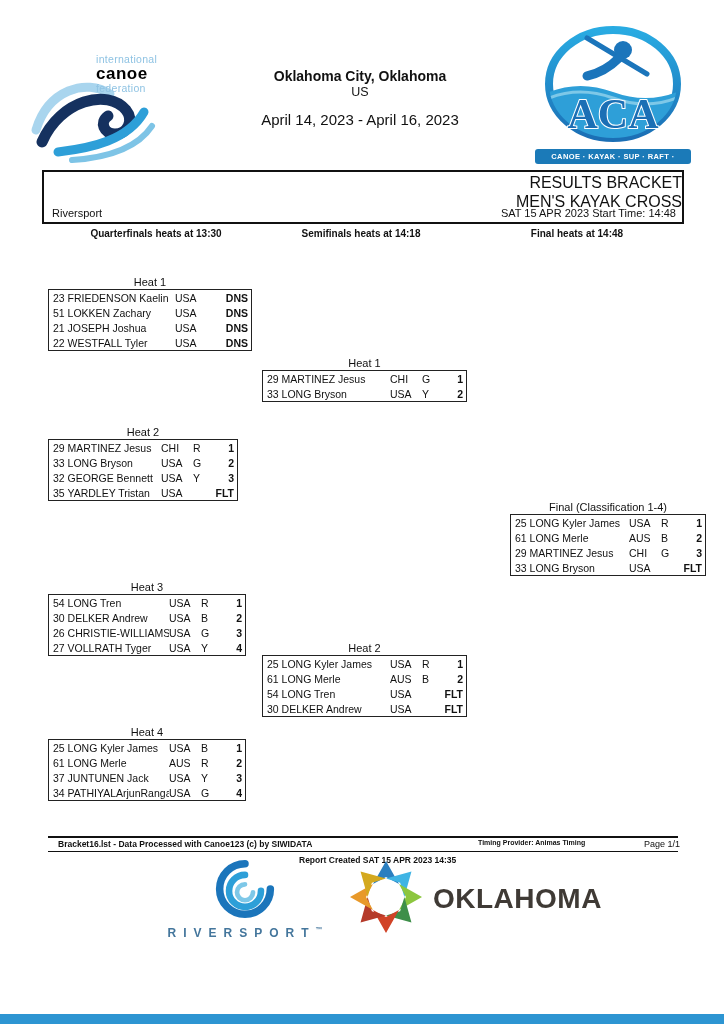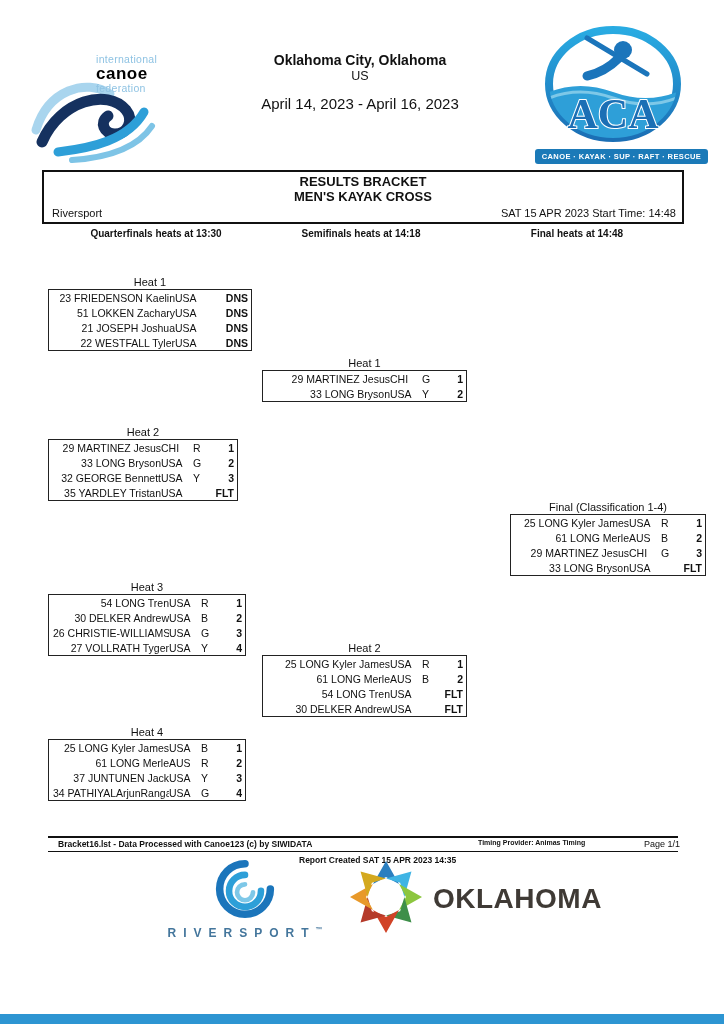--- a/index.html
+++ b/index.html
@@ -6,43 +6,43 @@
   .page{position:relative;width:724px;height:1024px;background:#fff;overflow:hidden;
         font-family:"Liberation Sans",sans-serif;color:#111;}
 
   
   .icf{position:absolute;left:28px;top:52px;width:170px;height:115px;}
   .icf-text{position:absolute;left:68px;top:2px;line-height:1.05;}
   .icf-l1,.icf-l3{font-size:10.5px;color:#8fc3e3;letter-spacing:.3px;}
   .icf-l2{font-size:17px;font-weight:bold;color:#000000;letter-spacing:.5px;}
   .title-block{position:absolute;left:170px;top:28px;width:380px;text-align:center;}
   .evt-title{font-size:17.5px;font-weight:bold;}
-  .evt-loc{margin-top:24px;font-size:14px;font-weight:bold;}
+  .evt-loc{margin-top:40px;font-size:14px;font-weight:bold;}
   .evt-country{font-size:12.5px;margin-top:1px;}
   .evt-dates{font-size:15px;margin-top:12px;}
   .aca{position:absolute;left:535px;top:26px;width:156px;height:138px;}
-  .aca-bar{position:absolute;left:0;bottom:0;width:173px;height:15px;background:#1b7ab8;
+  .aca-bar{position:absolute;left:0;bottom:0;width:156px;height:15px;background:#1b7ab8;
            border-radius:3px;color:#fff;font-size:7.5px;font-weight:bold;text-align:center;
            line-height:15px;letter-spacing:.4px;}
 
   
   .rbox{position:absolute;left:42px;top:170px;width:638px;height:50px;border:2px solid #111;}
-  .rbox-center{position:absolute;left:0;top:2px;width:100%;text-align:center;font-weight:bold;font-size:13px;line-height:1.17;}
+  .rbox-center{position:absolute;left:0;top:2px;width:100%;text-align:right;font-weight:normal;font-size:16px;line-height:1.17;}
   .rbox-venue{position:absolute;left:8px;bottom:3px;font-size:11px;}
   .rbox-start{position:absolute;right:6px;bottom:3px;font-size:11px;}
 
   .sched{position:absolute;top:228px;font-size:10px;font-weight:bold;transform:translateX(-50%);white-space:nowrap;}
   .sched.q{left:156px;} .sched.s{left:361px;} .sched.f{left:577px;}
 
   
   .bracket{position:absolute;}
   .btitle{text-align:center;font-size:11px;height:13px;line-height:13px;}
   .bbox{border:1.6px solid #222;background:#fff;}
   .brow{display:flex;align-items:center;height:15px;font-size:10.5px;white-space:nowrap;}
-  .brow .entry{flex:1;padding-left:4px;overflow:hidden;text-align:right;}
+  .brow .entry{flex:1;padding-left:4px;overflow:hidden;}
   .brow .noc{width:32px;}
   .brow .lane{width:15px;}
   .brow .rank{width:26px;text-align:right;font-weight:bold;padding-right:3px;}
   .b-qf1{left:48px;top:276px;width:204px;}
   .b-sf1{left:262px;top:357px;width:205px;}
   .b-qf2{left:48px;top:426px;width:190px;}
   .b-final{left:466px;top:501px;width:196px;padding-left:44px;}
   .b-qf3{left:48px;top:581px;width:198px;}
   .b-sf2{left:262px;top:642px;width:205px;}
   .b-qf4{left:48px;top:726px;width:198px;}

